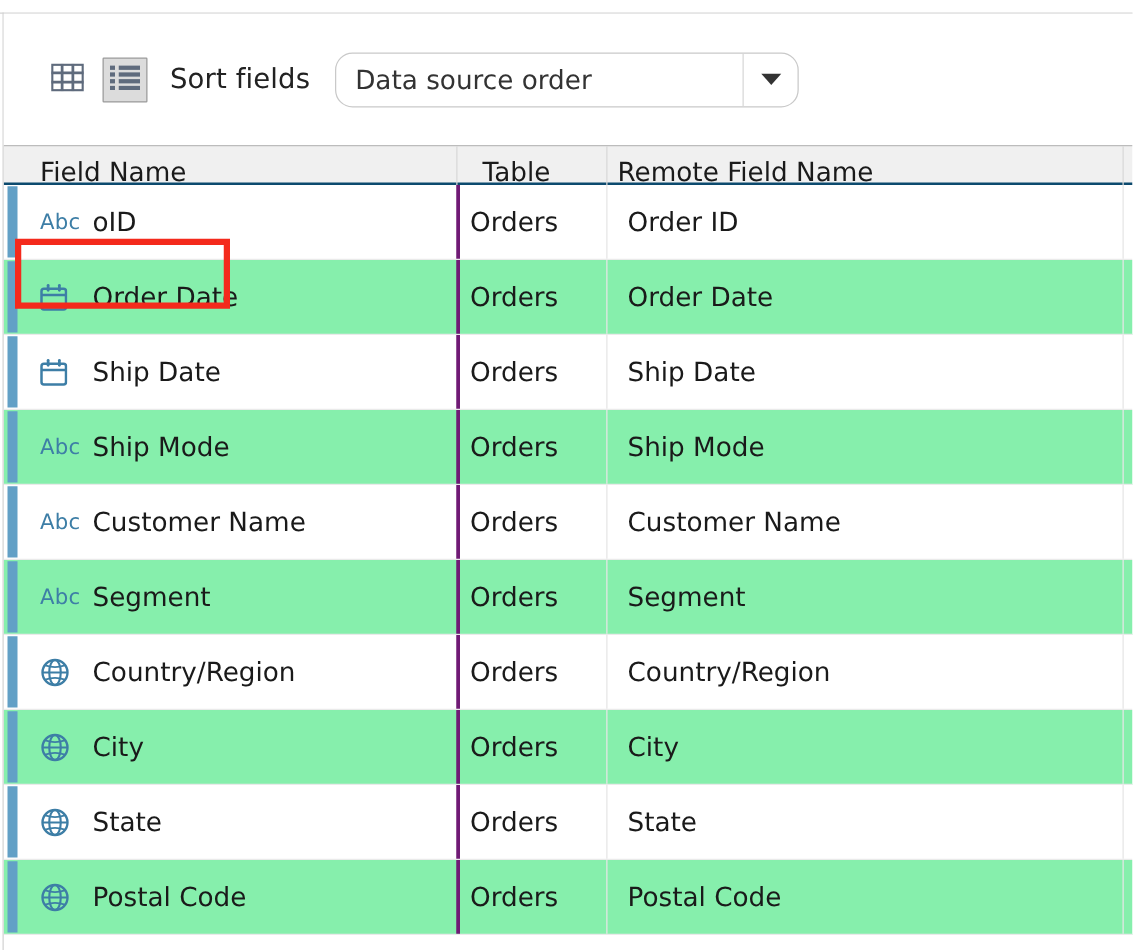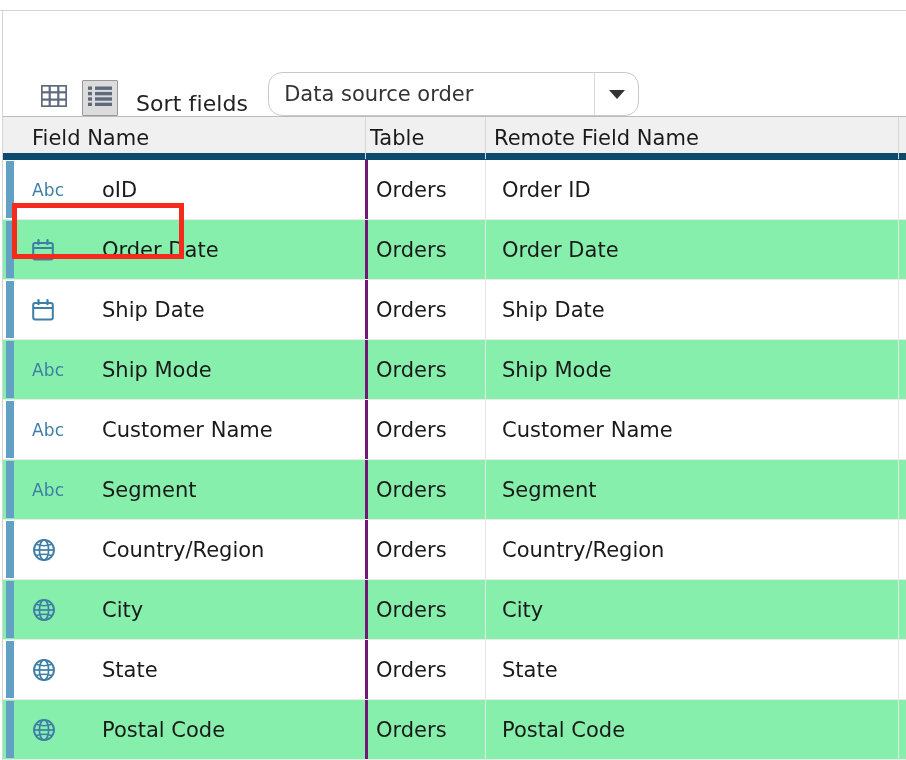--- a/index.html
+++ b/index.html
@@ -43,21 +43,21 @@
     background: #d4d4d4;
   }
 
   
   .toolbar {
     position: absolute;
     left: 3px; top: 11px;
     width: 903px; height: 105px;
     background: #ffffff;
     display: flex;
-    align-items: flex-end;
+    align-items: center;
     box-sizing: border-box;
   }
   .tb-icon-btn {
     width: 36px; height: 36px;
     display: flex;
     align-items: center;
     justify-content: center;
     box-sizing: border-box;
     border: 1px solid transparent;
     border-radius: 1px;
@@ -113,38 +113,38 @@
   
   .table-wrap {
     position: absolute;
     left: 3px; top: 116px;
     width: 903px;
     height: 644px;
     overflow: hidden;
   }
   .thead {
     position: relative;
-    height: 44px;
+    height: 32px;
     background: #f0f0f0;
     border-top: 1px solid #bcbcbc;
-    border-bottom: 7px solid #0c4a6e;
+    border-bottom: 2px solid #0c4a6e;
     box-sizing: border-box;
   }
   .th {
     position: absolute;
     top: 0;
     height: 42px;
     line-height: 42px;
     font-size: 21px;
     color: #1a1a1a;
     white-space: nowrap;
     box-sizing: border-box;
   }
   .th.c0 { left: 0px;   width: 362px; padding-left: 29px; }
-  .th.c1 { left: 362px; width: 120px; padding-left: 4px; border-left: 1px solid #d8d8d8; }
+  .th.c1 { left: 362px; width: 120px; padding-left: 20px; border-left: 1px solid #d8d8d8; }
   .th.c2 { left: 482px; width: 413px; padding-left: 8px; border-left: 1px solid #d8d8d8; }
   .th.c3 { left: 895px; width: 8px; border-left: 1px solid #d8d8d8; }
 
   .tbody { position: relative; }
 
   .row {
     position: relative;
     height: 60px;
     box-sizing: border-box;
     border-bottom: 1px solid #eaeaea;
@@ -164,21 +164,21 @@
     top: 0;
     height: 59px;
     display: flex;
     align-items: center;
     font-size: 21px;
     color: #1a1a1a;
     box-sizing: border-box;
     white-space: nowrap;
     overflow: hidden;
   }
-  .cell.c0 { left: 0px;   width: 362px; padding-left: 29px; gap: 28px; }
+  .cell.c0 { left: 0px;   width: 362px; padding-left: 29px; }
   .cell.c1 { left: 362px; width: 120px; padding-left: 8px; border-left: 3px solid #701a75; }
   .cell.c2 { left: 482px; width: 413px; padding-left: 16px; border-left: 1px solid #e6e6e6; }
   .cell.c3 { left: 895px; width: 8px; border-left: 1px solid #e6e6e6; }
 
   .type-icon {
     width: 34px;
     min-width: 34px;
     display: flex;
     align-items: center;
     justify-content: flex-start;

